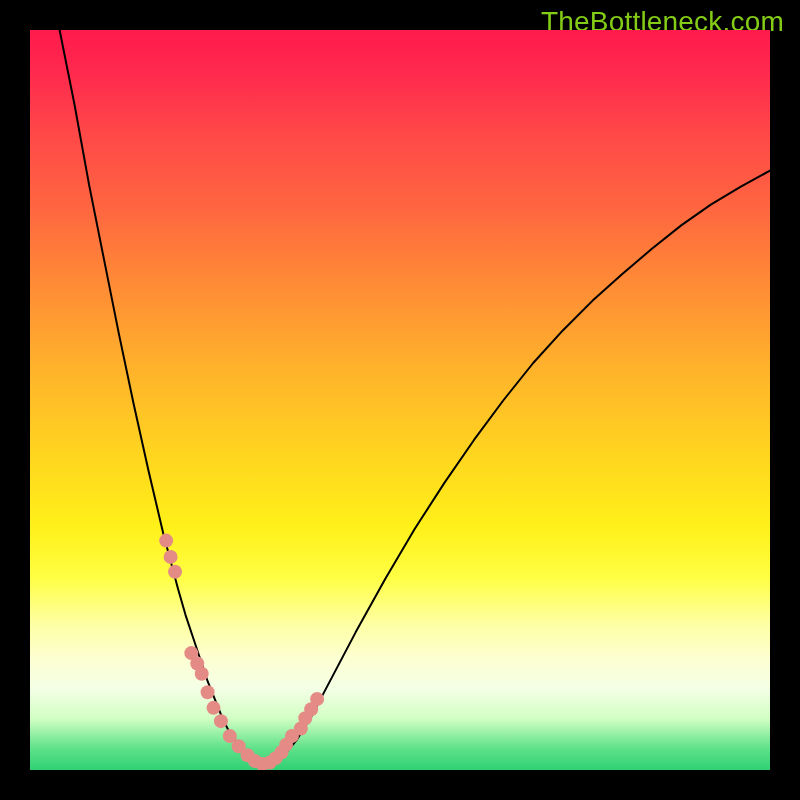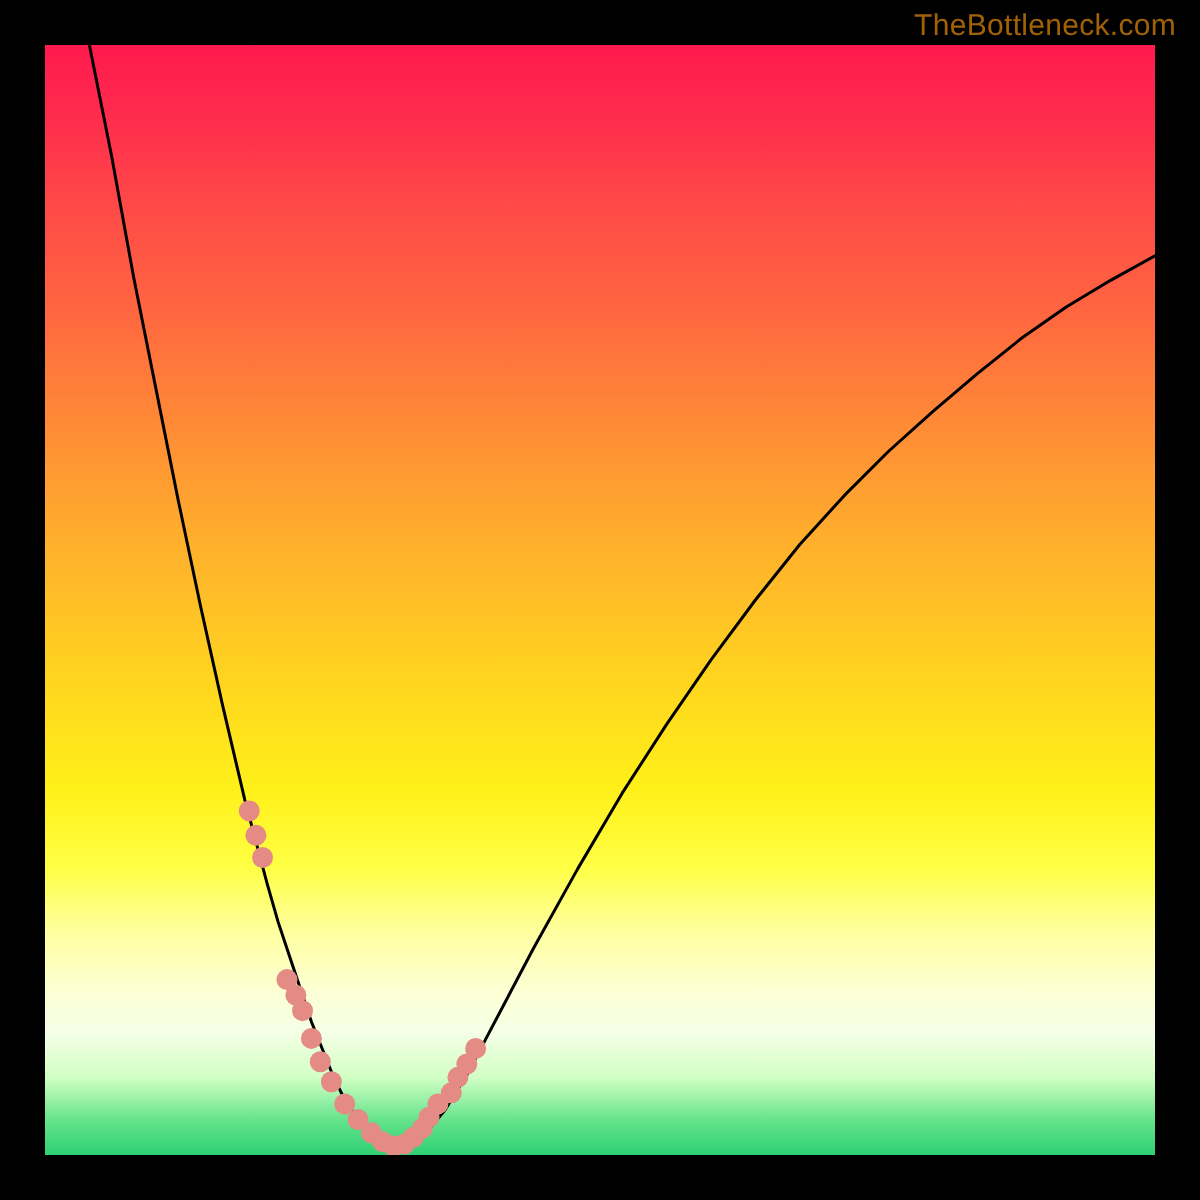--- a/index.html
+++ b/index.html
@@ -35,22 +35,22 @@
       #f4ffe6 89%,
       #d2ffc4 93%,
       #61e28a 97%,
       #2fd073 100%);
   }
   .watermark {
     position: absolute;
     top: 6px;
     right: 16px;
     font-family: Arial, Helvetica, sans-serif;
-    font-size: 20px;
-    color: #a16207;
+    font-size: 28px;
+    color: #84cc16;
     letter-spacing: 0.2px;
     user-select: none;
   }
   svg.curve {
     position: absolute;
     inset: 0;
     width: 100%;
     height: 100%;
   }
 </style>

